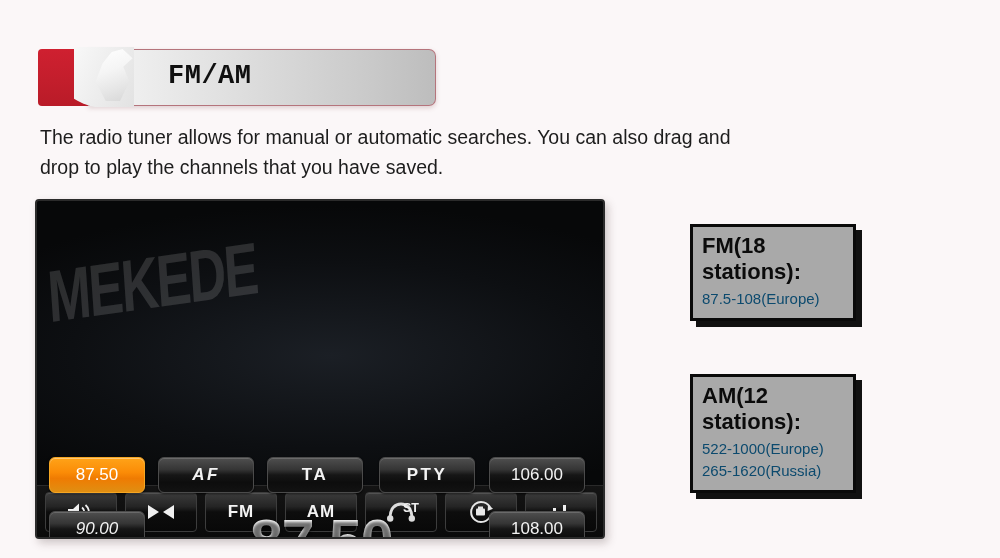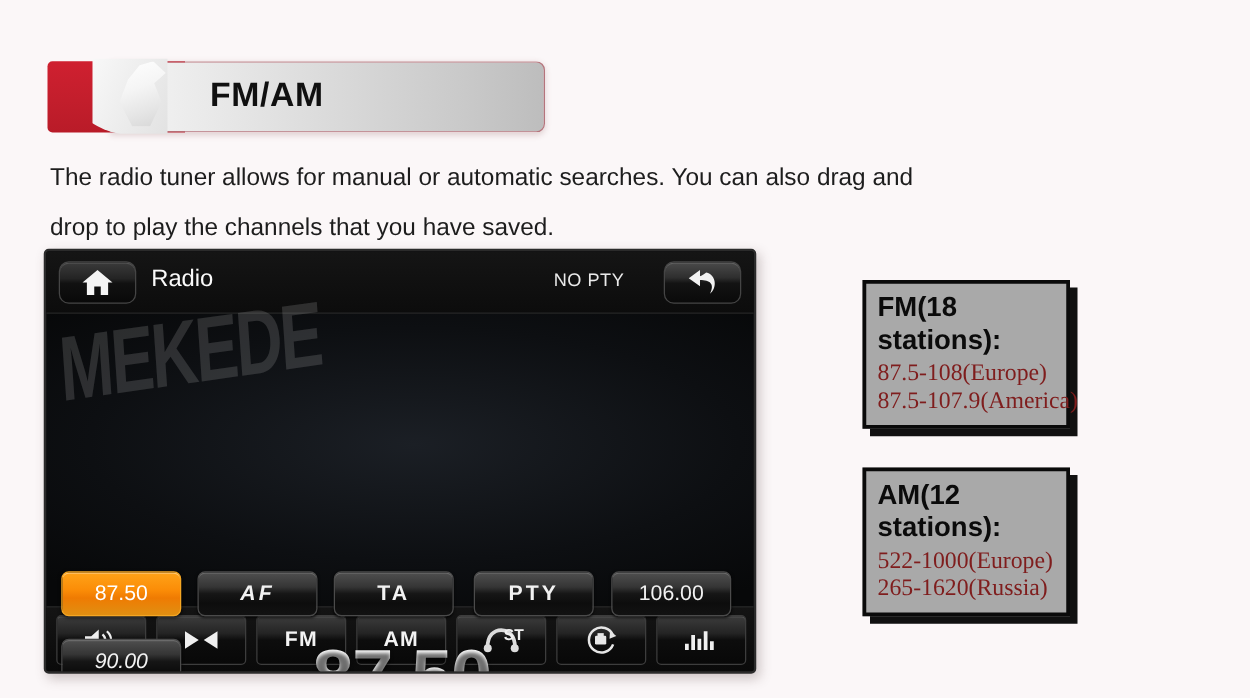--- a/index.html
+++ b/index.html
@@ -10,21 +10,21 @@
     background: #fbf7f8;
     font-family: "Liberation Sans", sans-serif;
     overflow: hidden;
     position: relative;
   }
 
   
   #banner {
     position: absolute;
     left: 38px; top: 49px;
-    width: 398px; height: 72px;
+    width: 398px; height: 72px; font-family: Liberation Mono, monospace;
   }
   #banner-red {
     position: absolute;
     left: 0; top: 0;
     width: 110px; height: 57px;
     background: linear-gradient(to bottom, #cf2030 0%, #c31e2c 55%, #b91b28 100%);
     border-radius: 4px 0 0 4px;
   }
   #banner-plate {
     position: absolute;
@@ -69,21 +69,21 @@
     color: #101010;
     letter-spacing: 0.5px;
   }
 
   
   #desc {
     position: absolute;
     left: 40px; top: 122px;
     width: 730px;
     font-size: 19.5px;
-    line-height: 40px;
+    line-height: 30px;
     color: #1d1d1d;
   }
 
   
   #radio-panel {
     position: absolute;
     left: 35px; top: 199px;
     width: 570px; height: 340px;
     background: #1a1a1a;
     border: 2px solid #2b2b2b;
@@ -216,56 +216,42 @@
     padding: 6px 9px 8px 9px;
   }
   #fm-box { left: 690px; top: 224px; width: 166px; }
   #am-box { left: 690px; top: 374px; width: 166px; }
   .info-title {
     font-family: "Liberation Sans", sans-serif;
     font-size: 22px; font-weight: bold; color: #0b0b0b;
     margin-bottom: 3px;
   }
   .info-line {
-    font-family: Liberation Serif, serif;
-    font-size: 19px; color: #7f1d1d;
+    font-family: Liberation Sans, sans-serif;
+    font-size: 15px; color: #0c4a6e;
     line-height: 22px;
     white-space: nowrap;
   }
 </style>
 </head>
 <body>
 
 <div id="banner">
   <div id="banner-red"></div>
   <div id="banner-plate"></div>
   <div id="banner-sweep"></div>
   <div id="banner-curl"></div>
   <div id="banner-title">FM/AM</div>
 </div>
 
 <div id="desc">The radio tuner allows for manual or automatic searches. You can also drag and drop to play the channels that you have saved.</div>
 
 <div id="radio-panel">
   <div id="radio-inner">
 
-    <div id="topbar">
-      <div class="hw-btn" id="home-btn">
-        <svg class="ic" width="26" height="24" viewBox="0 0 26 24">
-          <path d="M13 2 L25 12 L21.5 12 L21.5 22 L15.6 22 L15.6 15.2 L10.4 15.2 L10.4 22 L4.5 22 L4.5 12 L1 12 Z" fill="#f5f5f5"></path>
-        </svg>
-      </div>
-      <div id="radio-label">Radio</div>
-      <div id="no-pty">NO PTY</div>
-      <div class="hw-btn" id="back-btn">
-        <svg class="ic" width="28" height="24" viewBox="0 0 28 24">
-          <path d="M17 4 C25 6 26 16 20 21 C24 13 20 10 12 10 L12 15 L3 8.5 L12 2 L12 7 C14 6.2 15.6 5.2 17 4 Z" fill="#f2f2f2"></path>
-        </svg>
-      </div>
-    </div>
 
     <div id="watermark">MEKEDE</div>
 
     <div class="pbtn active" style="left:12px; top:256px;">
         <span>87.50</span>
       </div>
     <div class="pbtn bold" style="left:121px; top:256px;font-style:italic;">
         <span>AF</span>
       </div>
     <div class="pbtn bold" style="left:230px; top:256px;text-align:center;">
@@ -275,20 +261,23 @@
         <span>PTY</span>
       </div>
     <div class="pbtn" style="left:452px; top:256px;">
         <span>106.00</span>
       </div>
 
     <div class="pbtn" style="left:12px; top:310px;font-style:italic;">
         <span>90.00</span>
       </div>
 
+    <div class="pbtn" style="left:452px; top:310px;">
+        <span>108.00</span>
+      </div>
 
     <div id="freq-wrap">
       <div id="band">FM1</div>
       <div id="st">ST</div>
       <div id="freq">87.50</div>
       <div id="mhz">MHz</div>
     </div>
 
     <div id="bottombar">
 
@@ -342,20 +331,19 @@
         </svg>
       </div>
 
     </div>
   </div>
 </div>
 
 <div class="info-box" id="fm-box">
   <div class="info-title">FM(18 stations):</div>
   <div class="info-line">87.5-108(Europe)</div>
-  <div class="info-line">87.5-107.9(America)</div>
 </div>
 
 <div class="info-box" id="am-box">
   <div class="info-title">AM(12 stations):</div>
   <div class="info-line">522-1000(Europe)</div>
   <div class="info-line">265-1620(Russia)</div>
 </div>
 
 </body></html>

